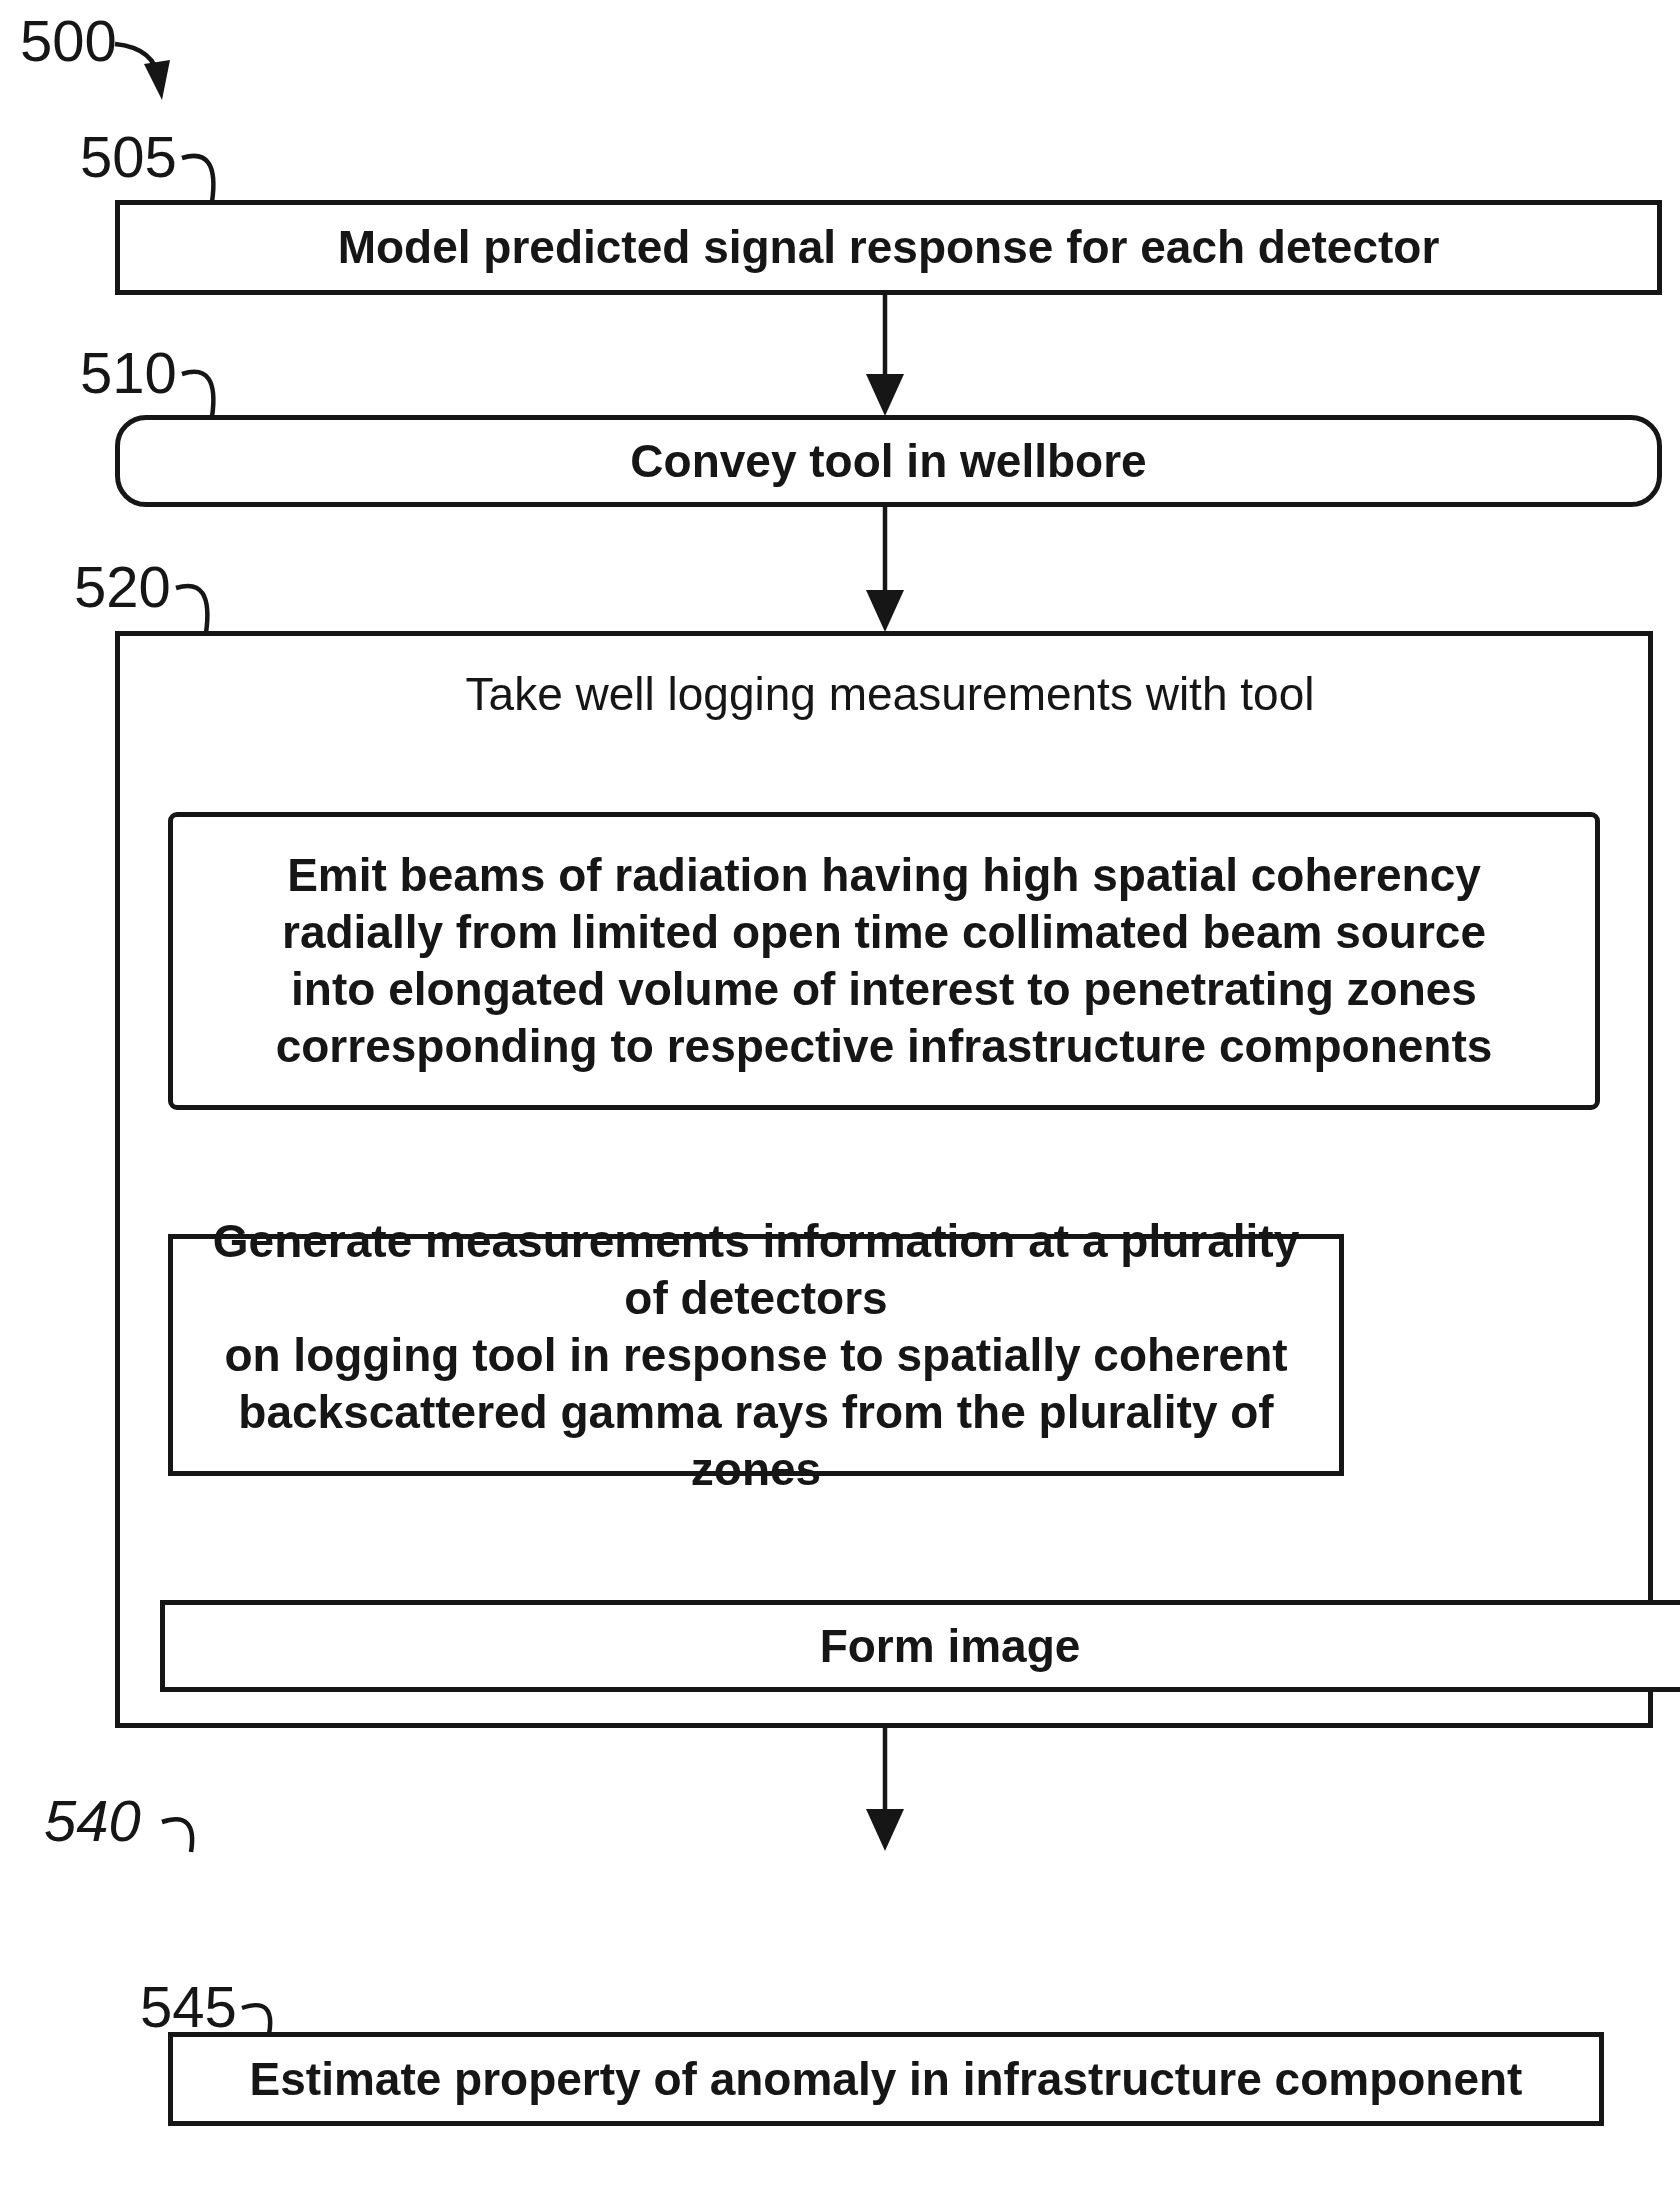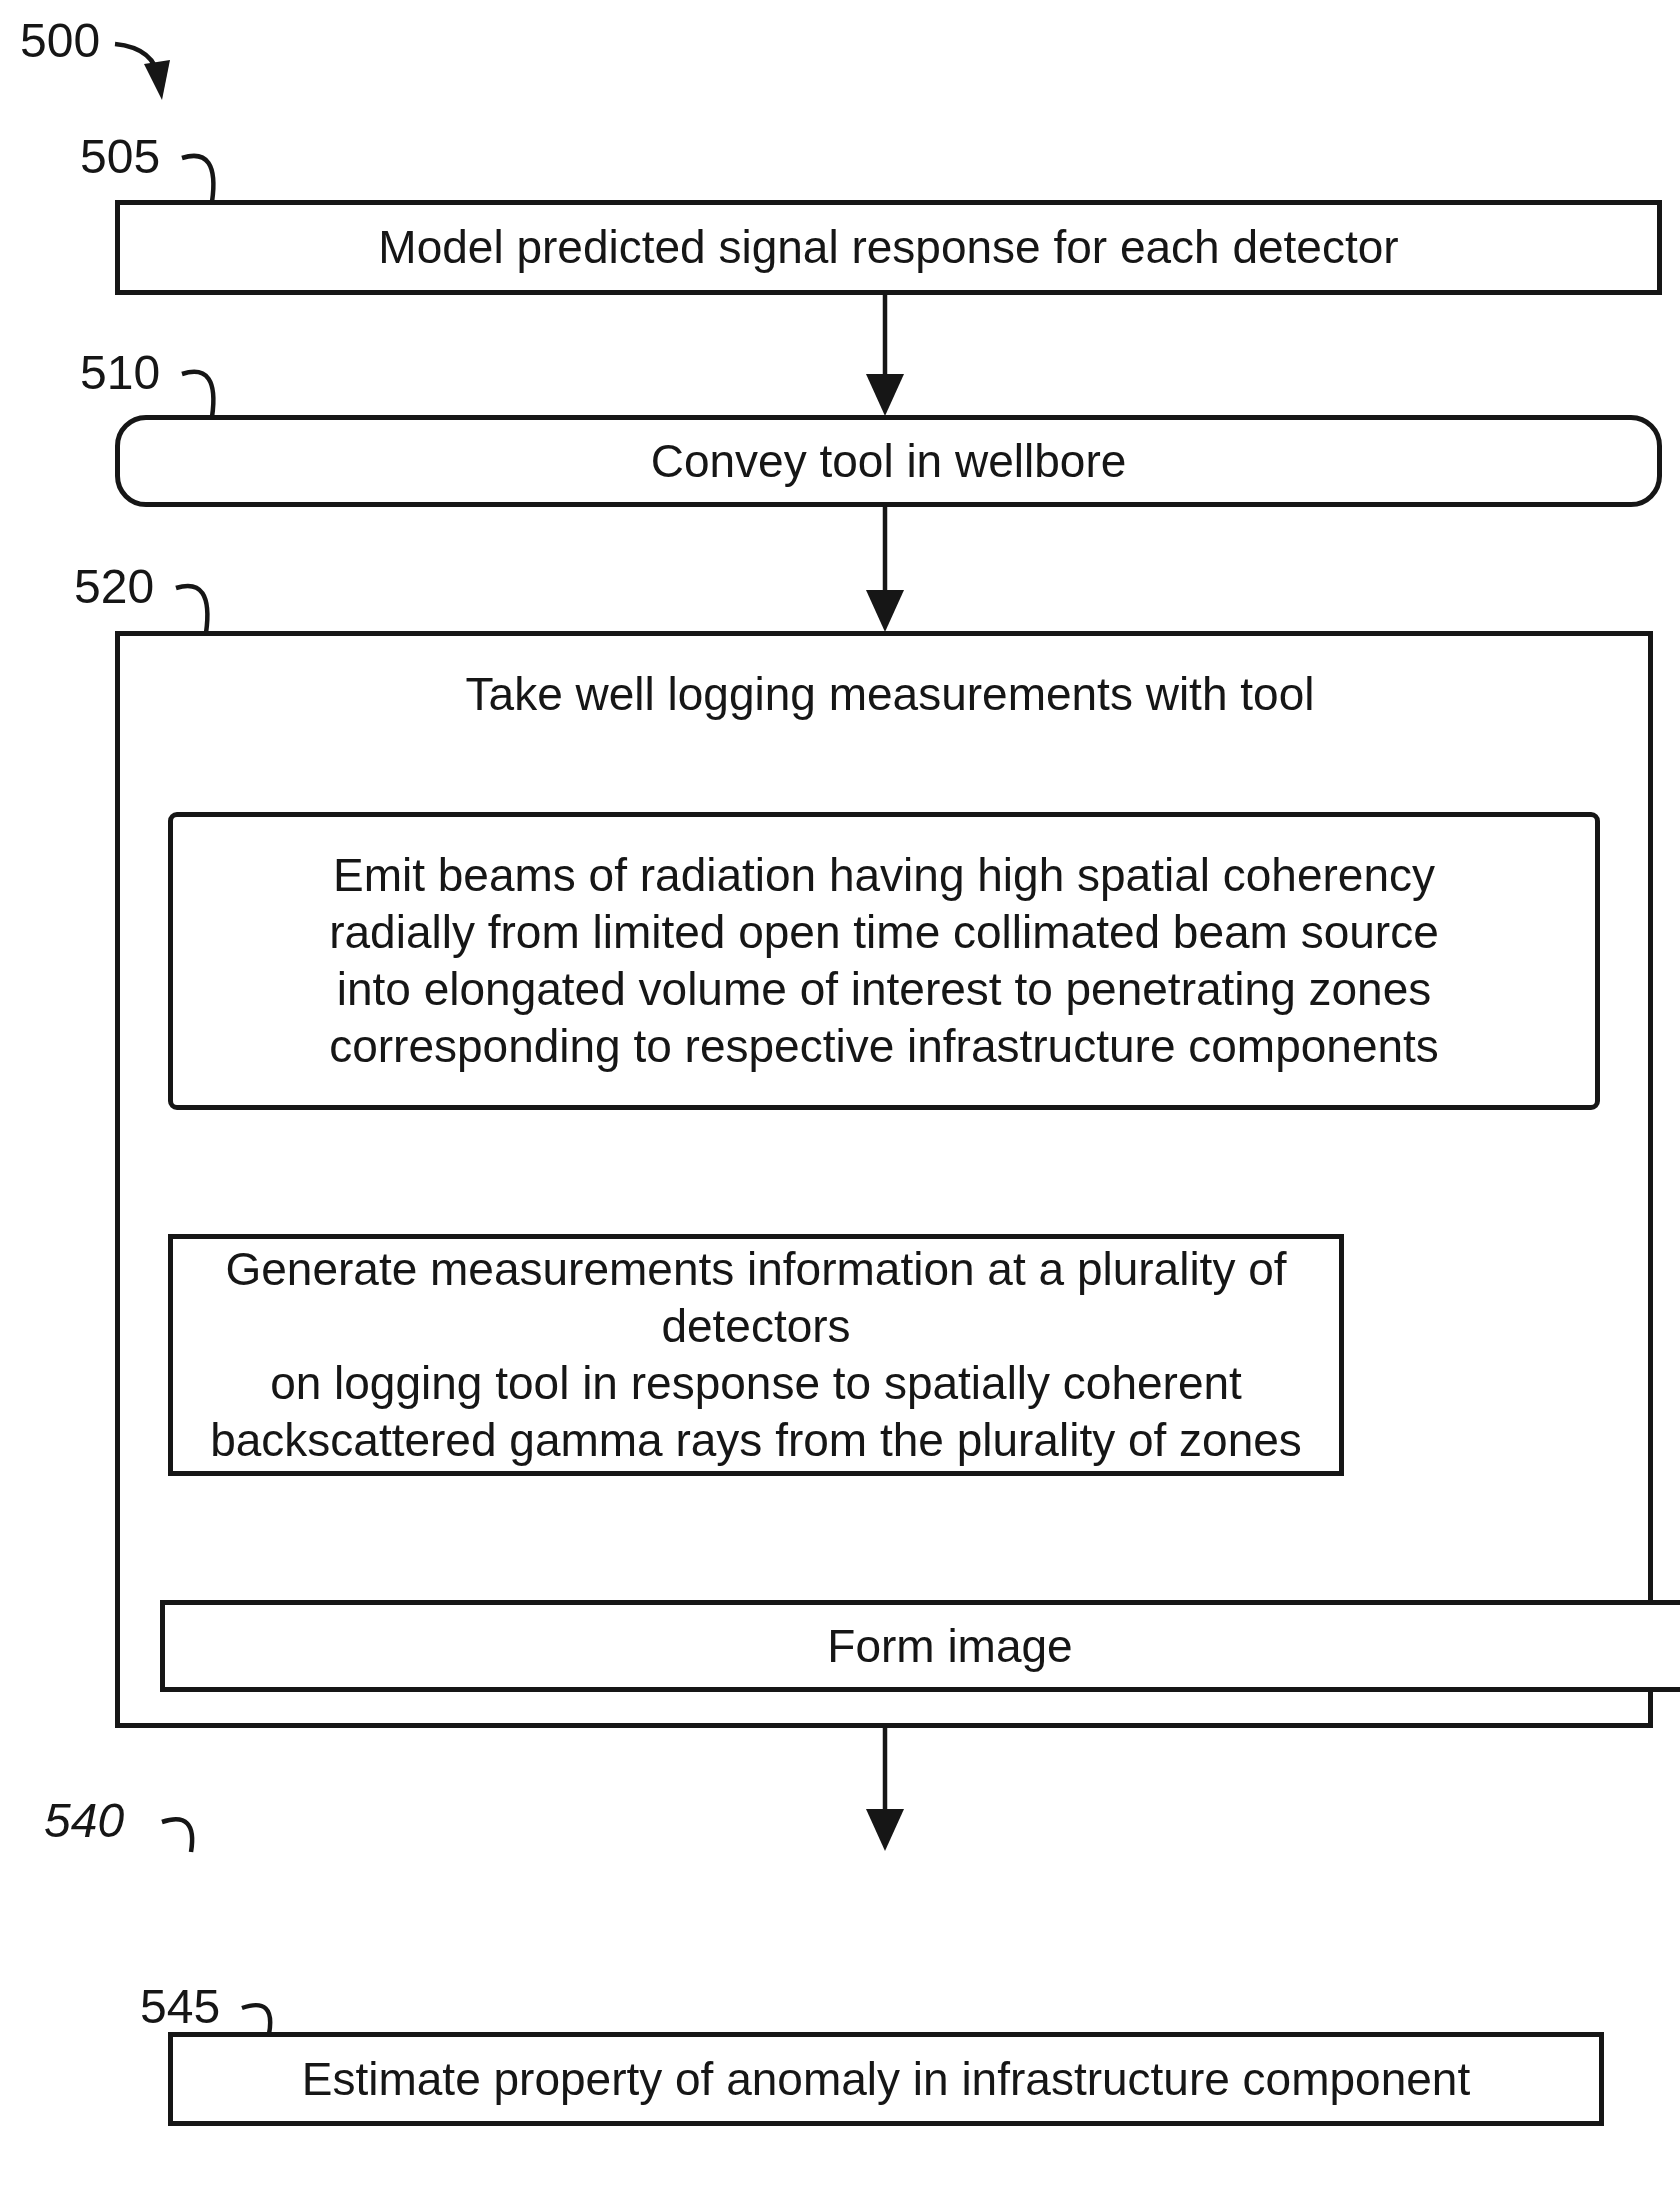--- a/index.html
+++ b/index.html
@@ -13,21 +13,21 @@
     overflow:hidden;
   }
   
   .connectors{position:absolute;left:0;top:0;width:1680px;height:2197px;pointer-events:none;}
   .connectors .stroke{stroke:var(--ink);stroke-width:4.5;fill:none;}
   .connectors .fillhead{fill:var(--ink);stroke:none;}
 
   
   .ref{
     position:absolute;
-    font-size:48px;line-height:62px;
+    font-size:58px;line-height:62px;
     letter-spacing:0px;
     white-space:nowrap;
   }
   .r500{left:20px;top:10px;}
   .r505{left:80px;top:126px;}
   .r510{left:80px;top:342px;}
   .r520{left:74px;top:556px;}
   .r525{left:150px;top:752px;}
   .r530{left:120px;top:1176px;}
   .r535{left:148px;top:1524px;}
@@ -35,20 +35,21 @@
   .r545{left:140px;top:1976px;}
 
   
   .box{
     position:absolute;
     box-sizing:border-box;
     border:5px solid var(--ink);
     background:var(--paper);
     display:flex;align-items:center;justify-content:center;
     text-align:center;
+    font-weight:bold;
   }
   .box .txt{
     font-size:46px;line-height:57px;
     white-space:pre-line;
     padding:0 20px;
   }
   .container-box{
     position:absolute;
     box-sizing:border-box;
     border:5px solid var(--ink);

